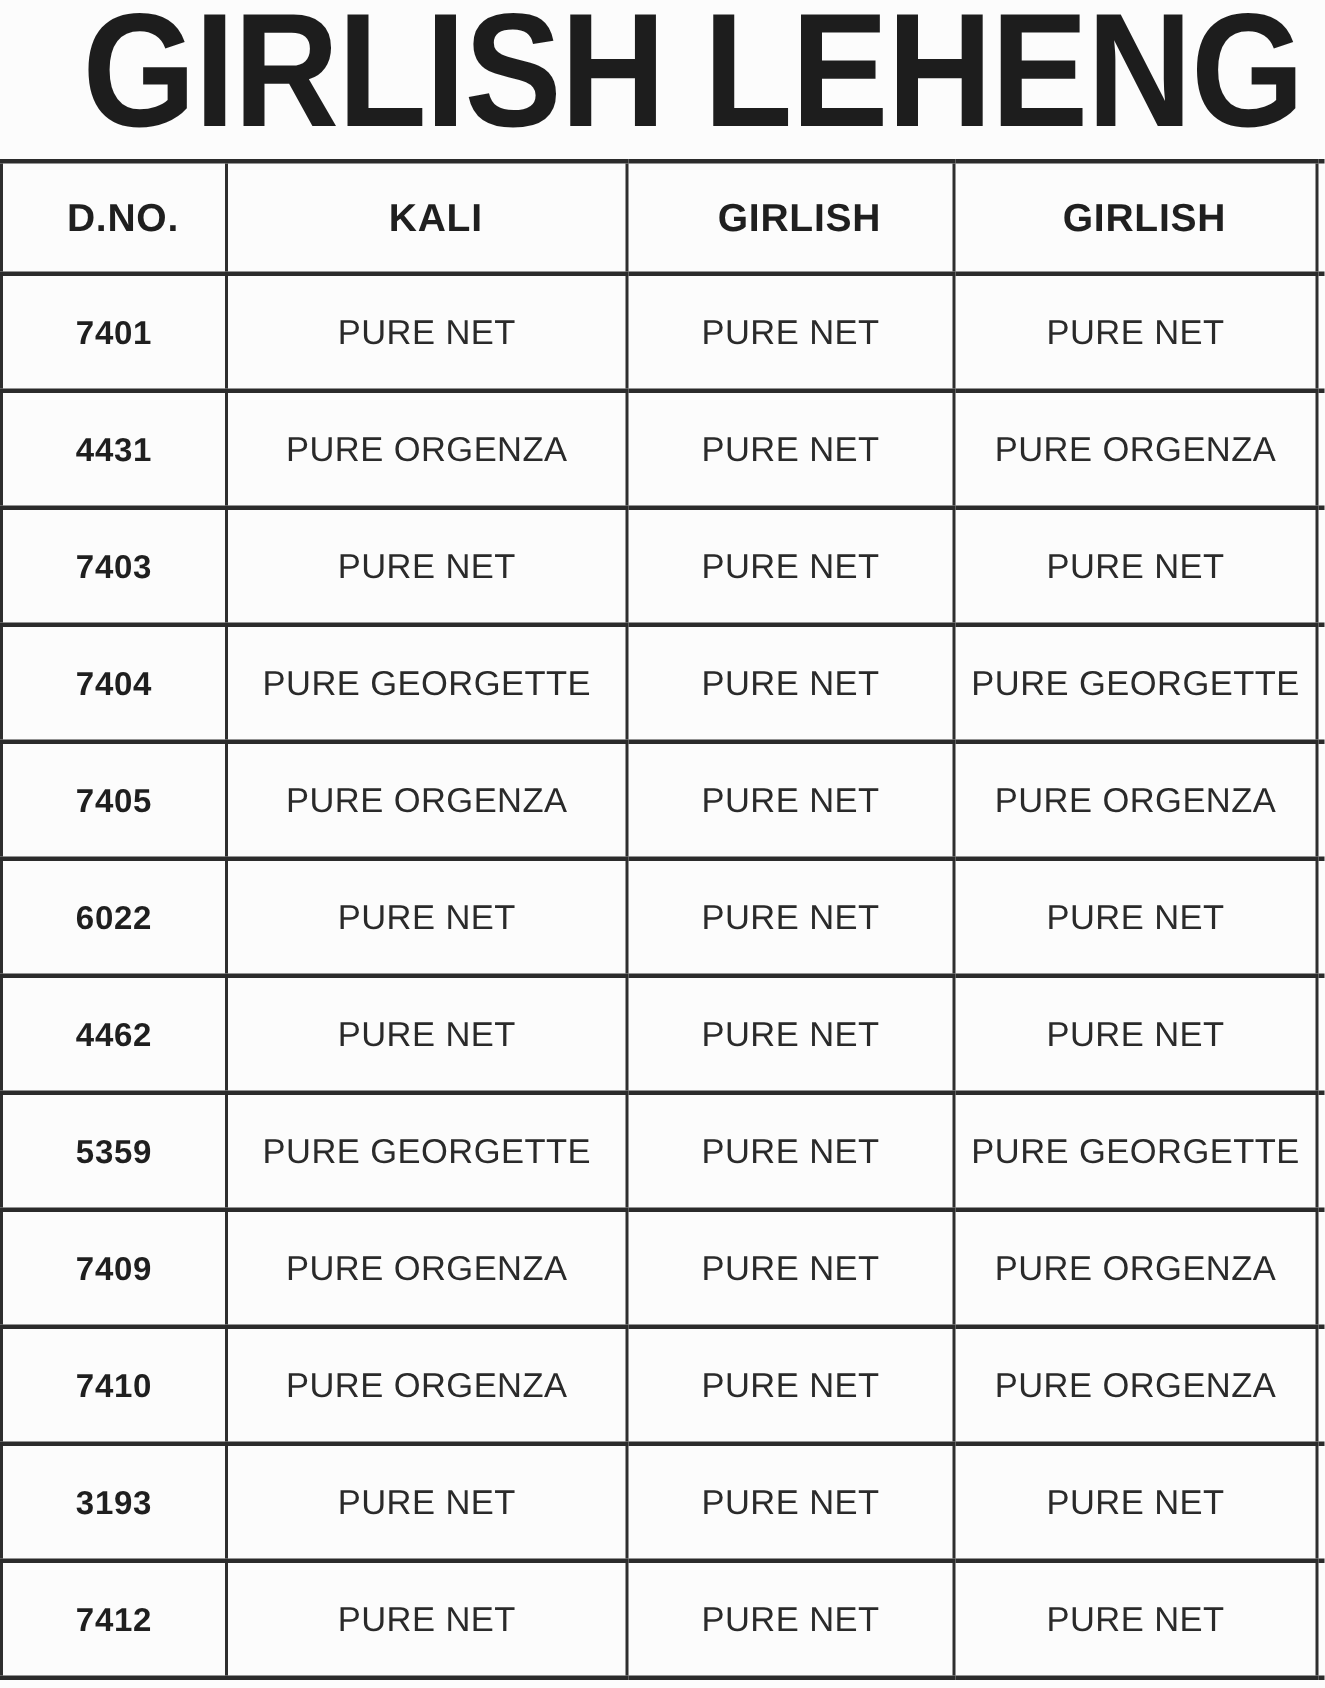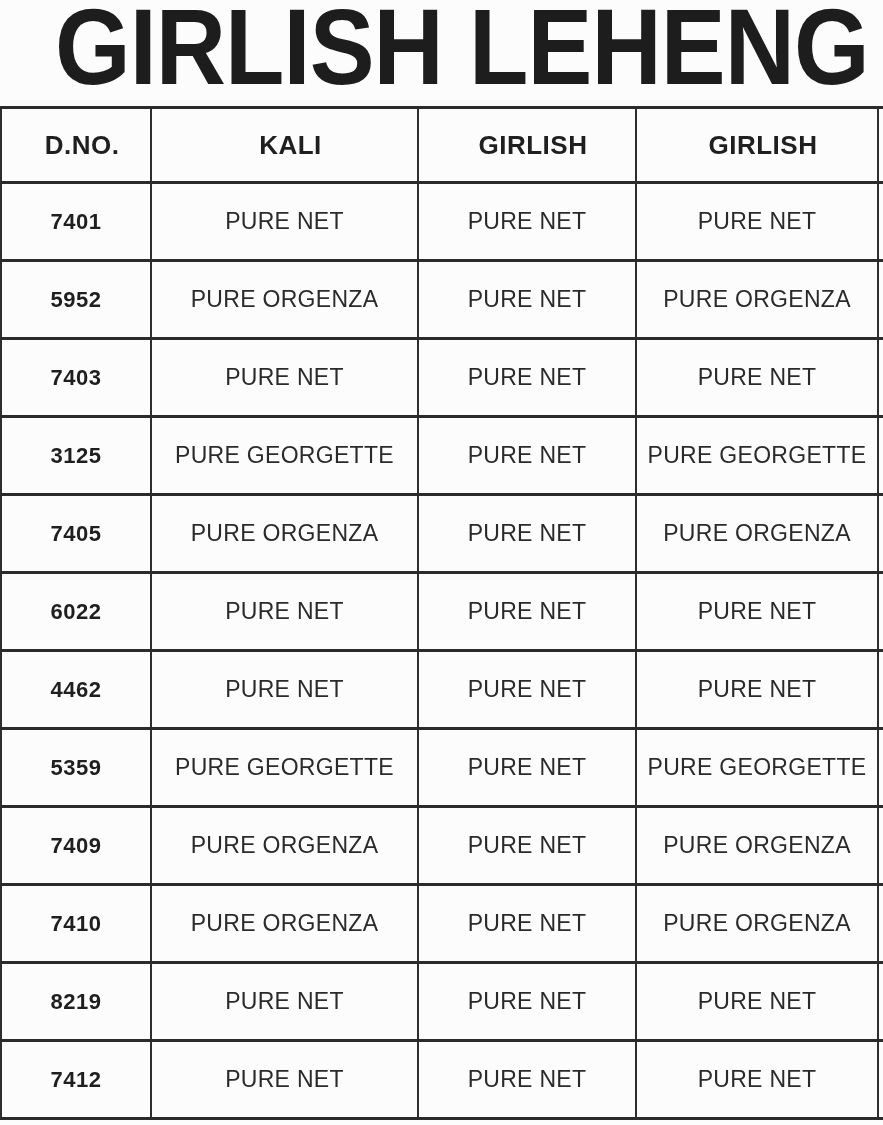--- a/index.html
+++ b/index.html
@@ -98,35 +98,35 @@
   </thead>
   <tbody>
     <tr>
       <td class="dno-cell">7401</td>
       <td class="fabric-cell">PURE NET</td>
       <td class="fabric-cell">PURE NET</td>
       <td class="fabric-cell">PURE NET</td>
       <td class="fabric-cell"></td>
     </tr>
     <tr>
-      <td class="dno-cell">5952</td>
+      <td class="dno-cell">4431</td>
       <td class="fabric-cell">PURE ORGENZA</td>
       <td class="fabric-cell">PURE NET</td>
       <td class="fabric-cell">PURE ORGENZA</td>
       <td class="fabric-cell"></td>
     </tr>
     <tr>
       <td class="dno-cell">7403</td>
       <td class="fabric-cell">PURE NET</td>
       <td class="fabric-cell">PURE NET</td>
       <td class="fabric-cell">PURE NET</td>
       <td class="fabric-cell"></td>
     </tr>
     <tr>
-      <td class="dno-cell">3125</td>
+      <td class="dno-cell">7404</td>
       <td class="fabric-cell">PURE GEORGETTE</td>
       <td class="fabric-cell">PURE NET</td>
       <td class="fabric-cell">PURE GEORGETTE</td>
       <td class="fabric-cell"></td>
     </tr>
     <tr>
       <td class="dno-cell">7405</td>
       <td class="fabric-cell">PURE ORGENZA</td>
       <td class="fabric-cell">PURE NET</td>
       <td class="fabric-cell">PURE ORGENZA</td>
@@ -161,21 +161,21 @@
       <td class="fabric-cell"></td>
     </tr>
     <tr>
       <td class="dno-cell">7410</td>
       <td class="fabric-cell">PURE ORGENZA</td>
       <td class="fabric-cell">PURE NET</td>
       <td class="fabric-cell">PURE ORGENZA</td>
       <td class="fabric-cell"></td>
     </tr>
     <tr>
-      <td class="dno-cell">8219</td>
+      <td class="dno-cell">3193</td>
       <td class="fabric-cell">PURE NET</td>
       <td class="fabric-cell">PURE NET</td>
       <td class="fabric-cell">PURE NET</td>
       <td class="fabric-cell"></td>
     </tr>
     <tr>
       <td class="dno-cell">7412</td>
       <td class="fabric-cell">PURE NET</td>
       <td class="fabric-cell">PURE NET</td>
       <td class="fabric-cell">PURE NET</td>

